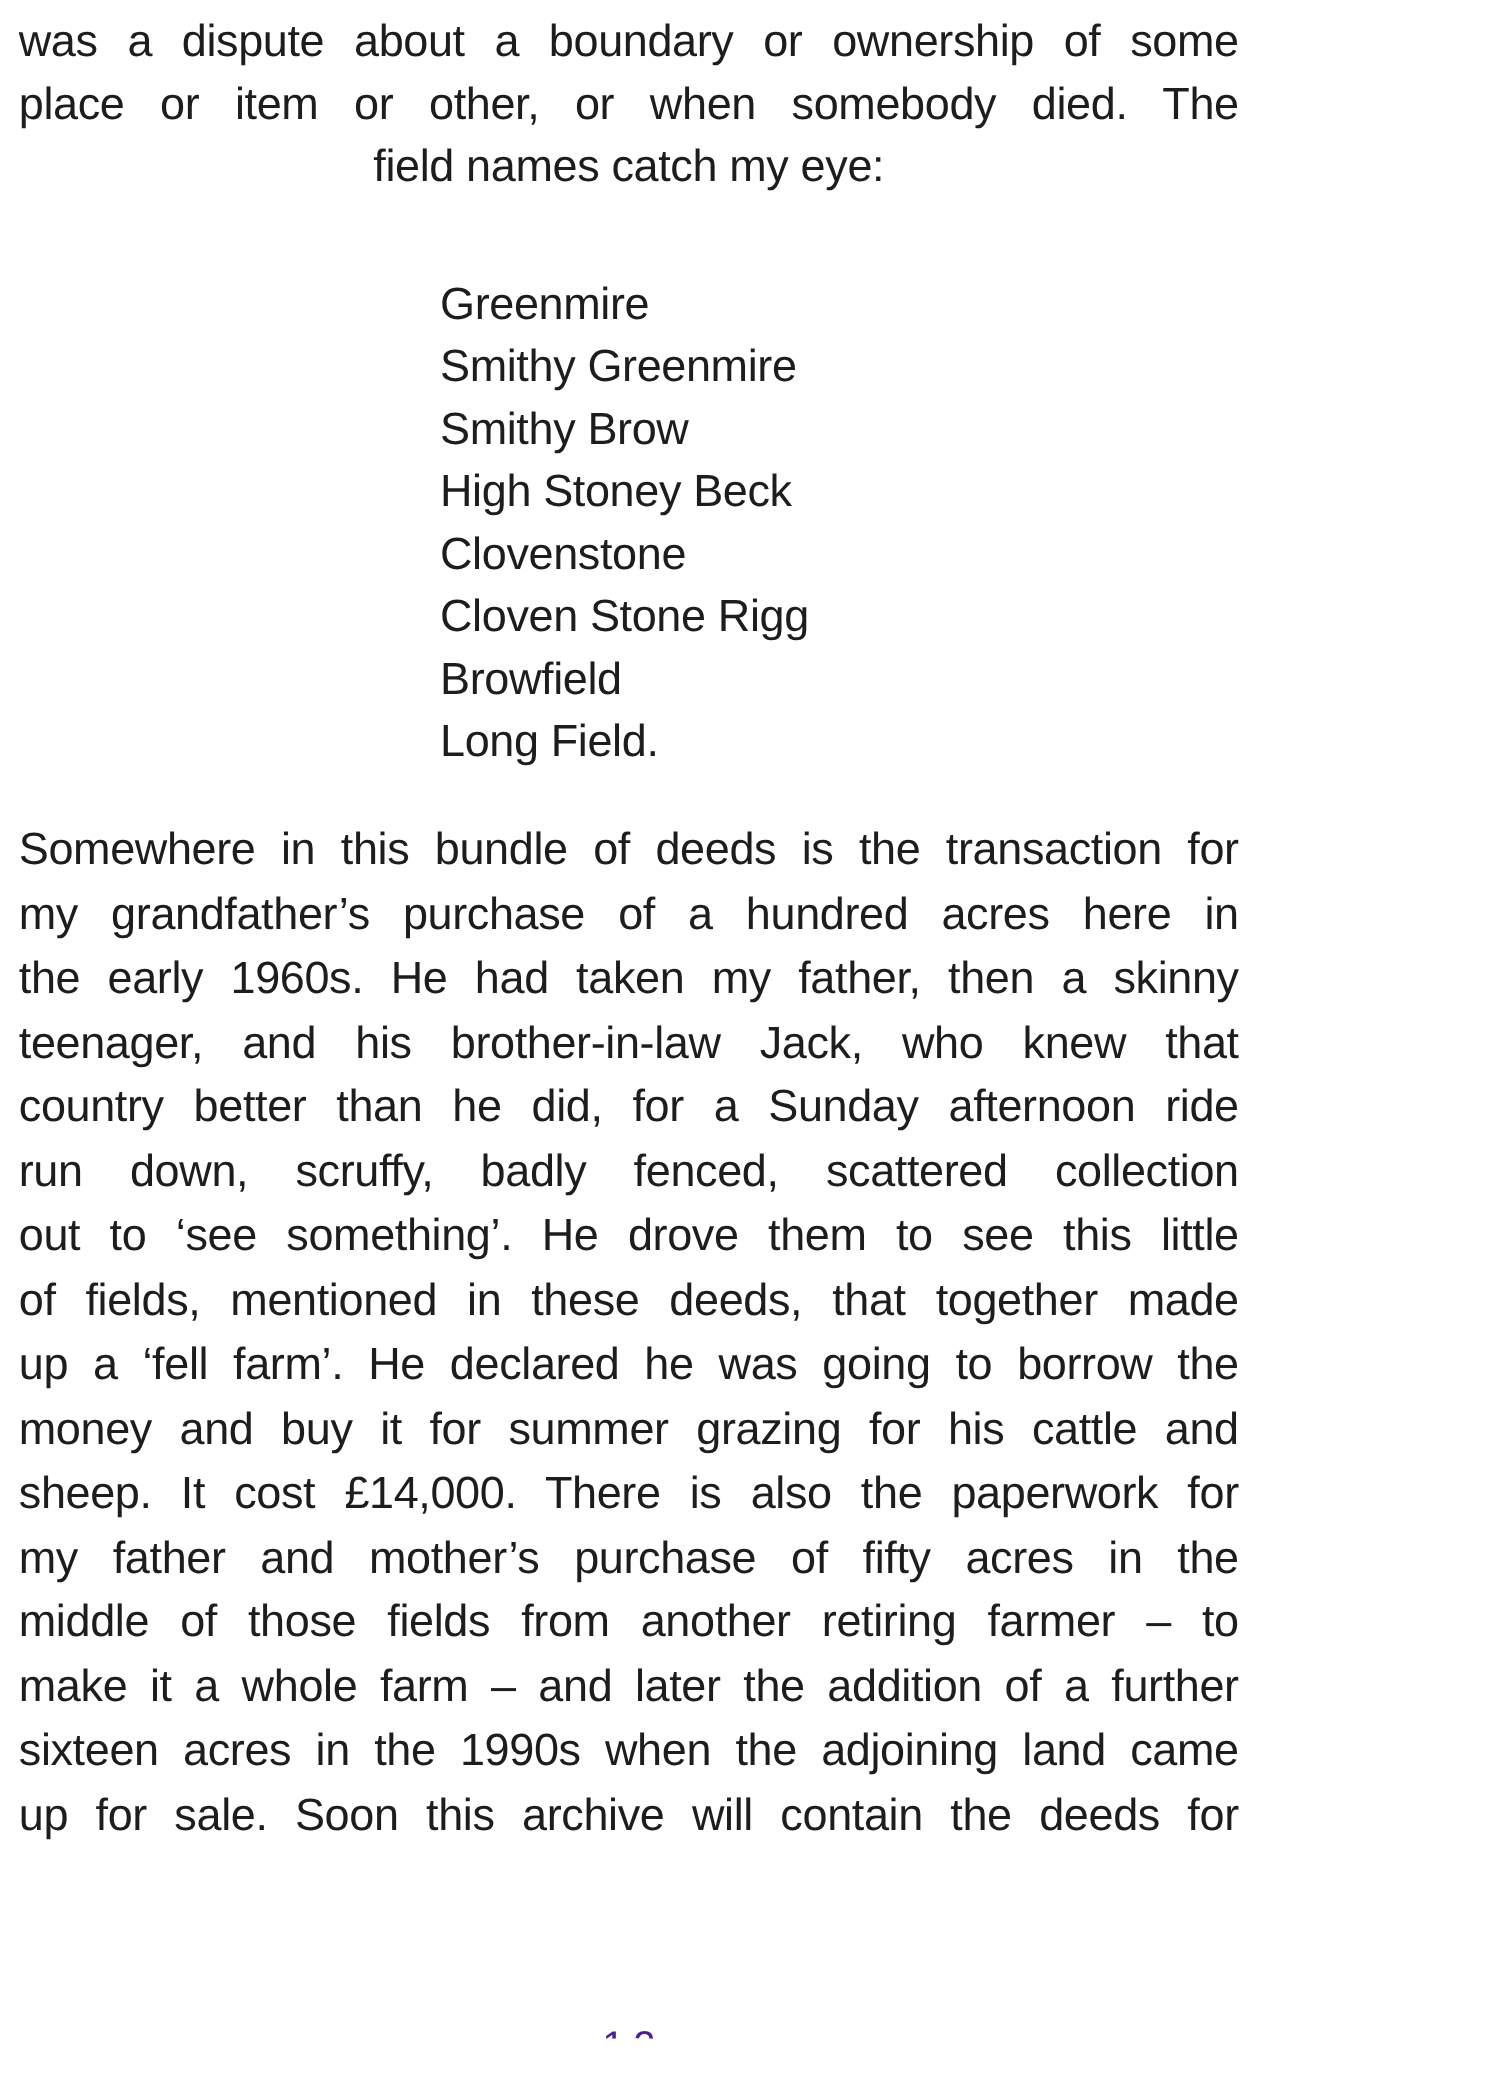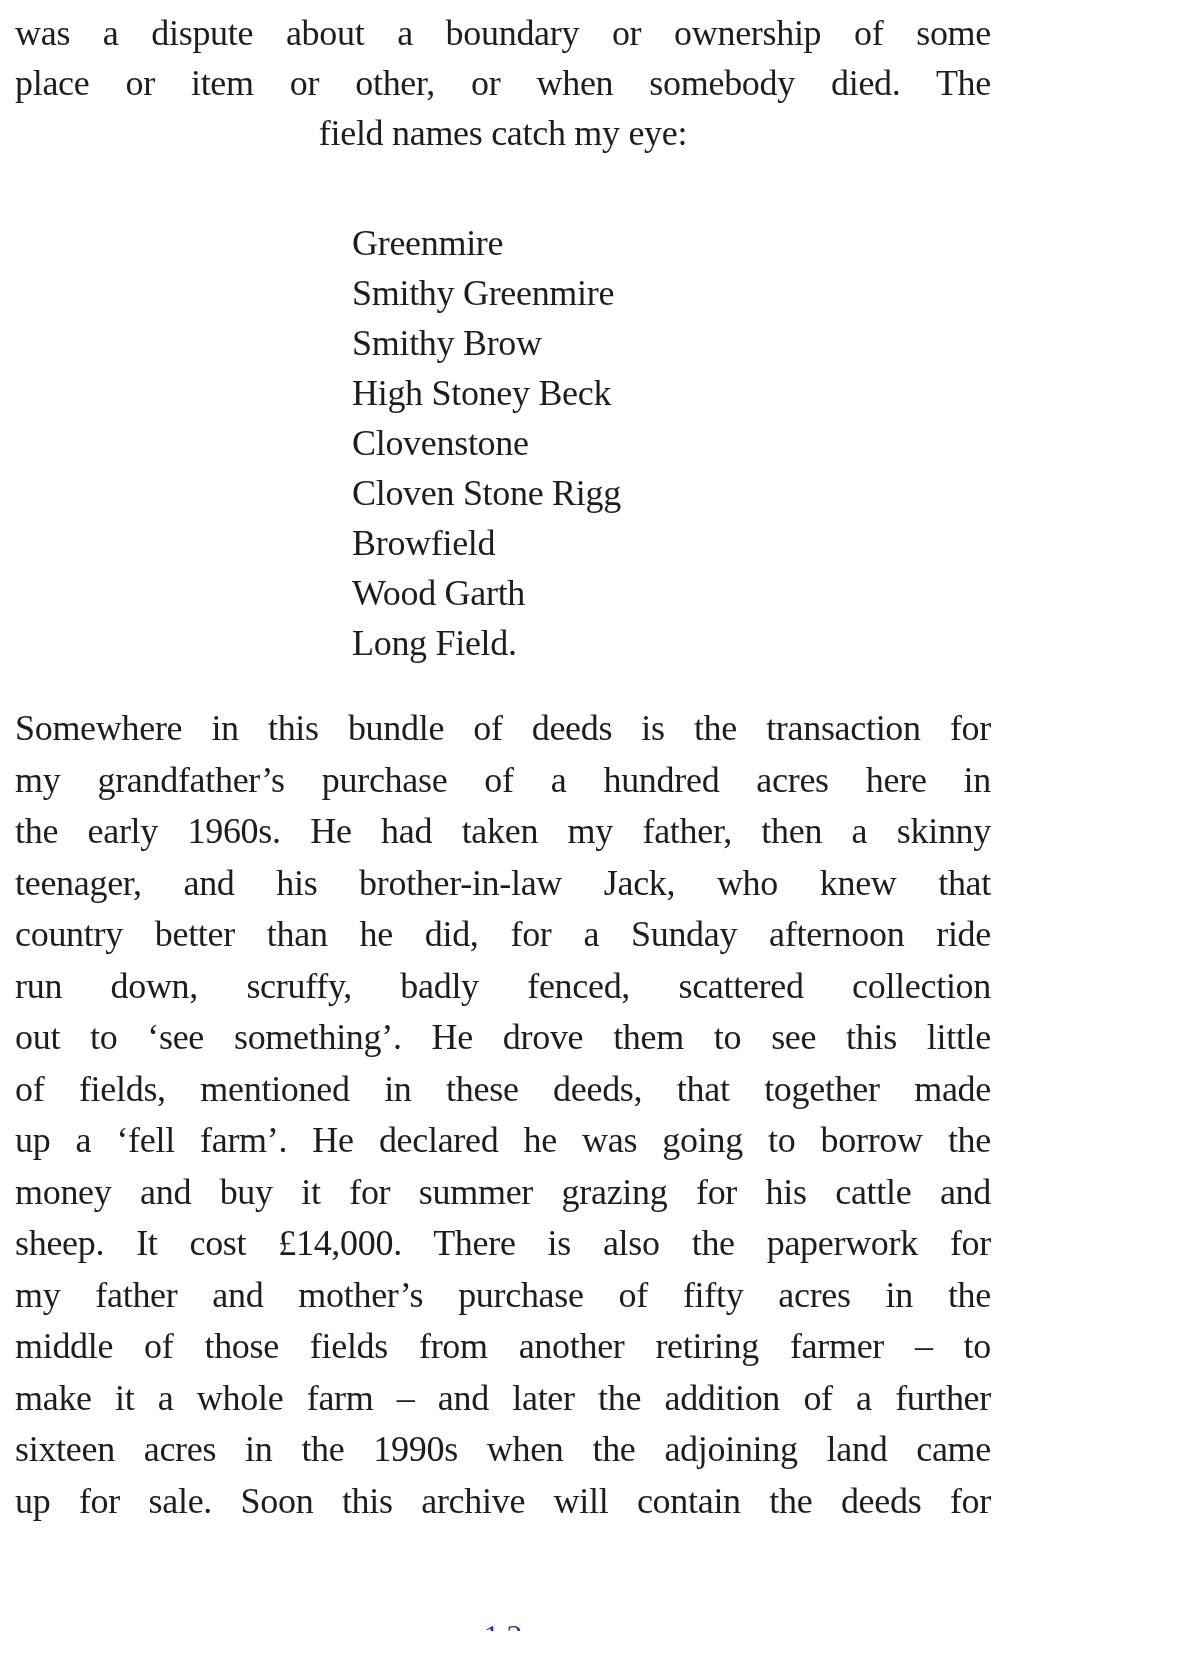--- a/index.html
+++ b/index.html
@@ -6,21 +6,21 @@
     margin: 0;
     padding: 0;
     background: #ffffff;
   }
   .page {
     position: relative;
     width: 1200px;
     height: 1631px;
     background: #ffffff;
     color: #1d1d1b;
-    font-family: Liberation Serif, serif;
+    font-family: Liberation Sans, sans-serif;
     overflow: hidden;
   }
   .text-block {
     position: absolute;
     left: 15px;
     top: 8px;
     width: 976px;
     font-size: 36px;
     line-height: 50px;
     letter-spacing: -0.3px;
@@ -66,21 +66,20 @@
     </div>
 
     <div class="fieldlist">
       <div>Greenmire</div>
       <div>Smithy Greenmire</div>
       <div>Smithy Brow</div>
       <div>High Stoney Beck</div>
       <div>Clovenstone</div>
       <div>Cloven Stone Rigg</div>
       <div>Browfield</div>
-      <div>Wood Garth</div>
       <div>Long Field.</div>
     </div>
 
     <div class="para2">
       <div class="jline">Somewhere in this bundle of deeds is the transaction for</div>
       <div class="jline">my grandfather’s purchase of a hundred acres here in</div>
       <div class="jline">the early 1960s. He had taken my father, then a skinny</div>
       <div class="jline">teenager, and his brother-in-law Jack, who knew that</div>
       <div class="jline">country better than he did, for a Sunday afternoon ride</div>
       <div class="jline">run down, scruffy, badly fenced, scattered collection</div>

